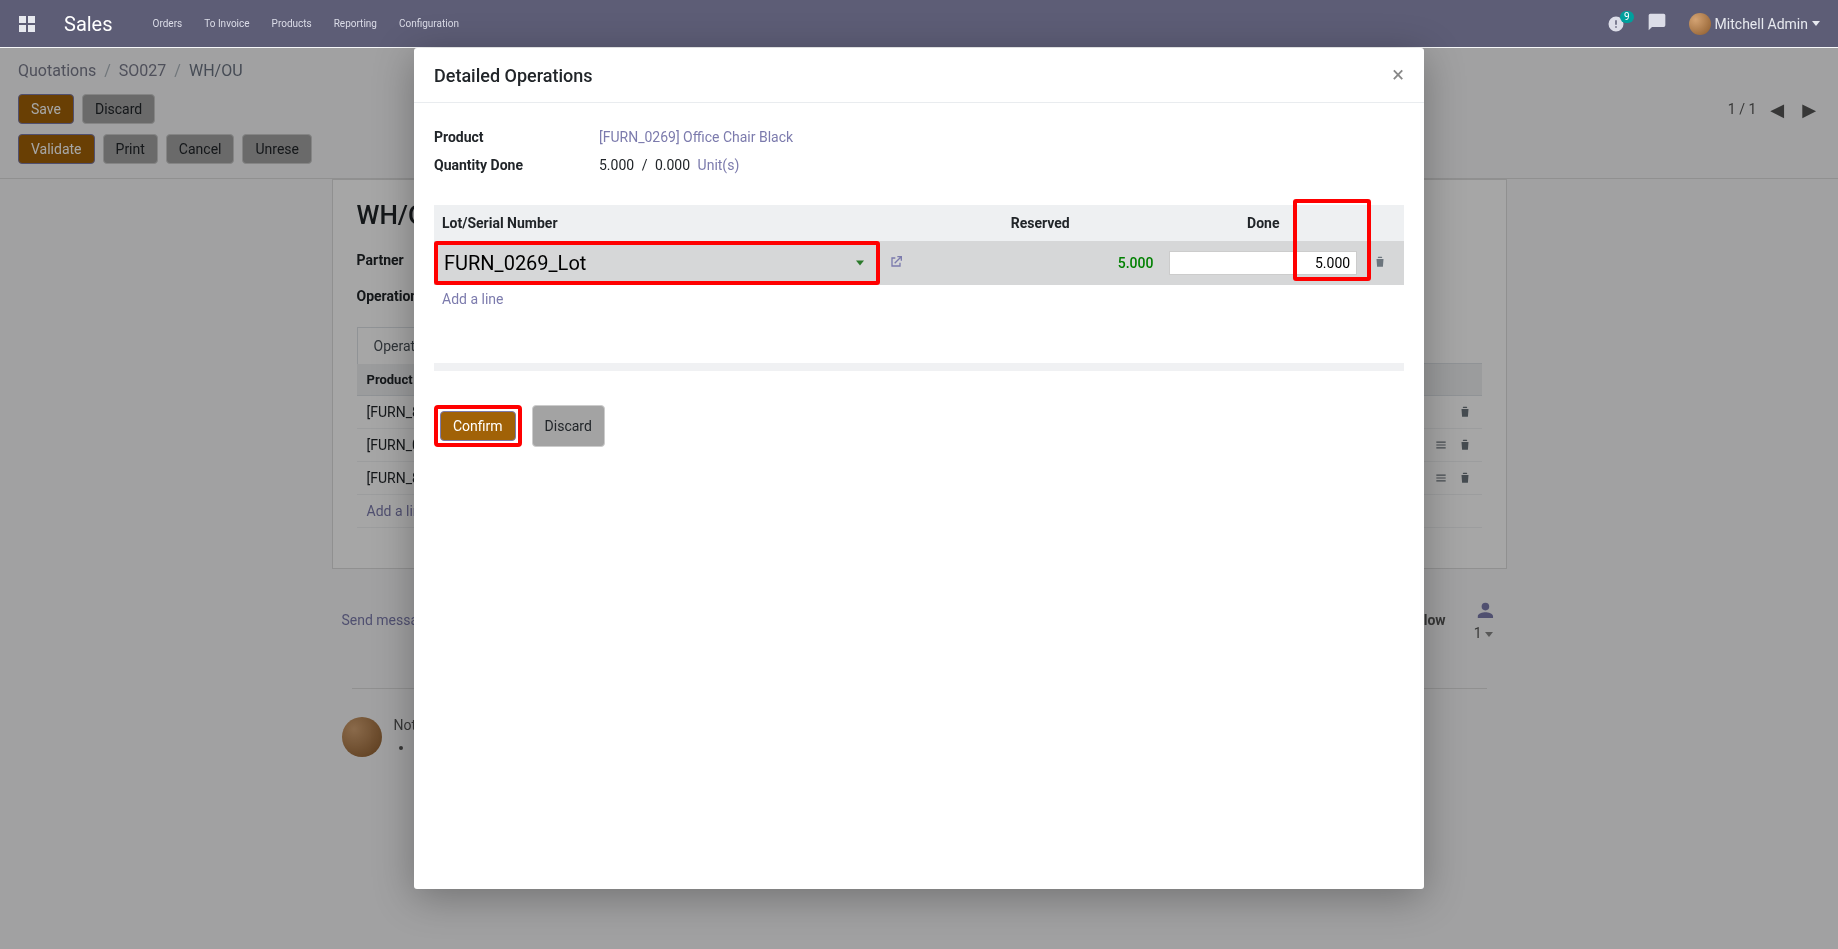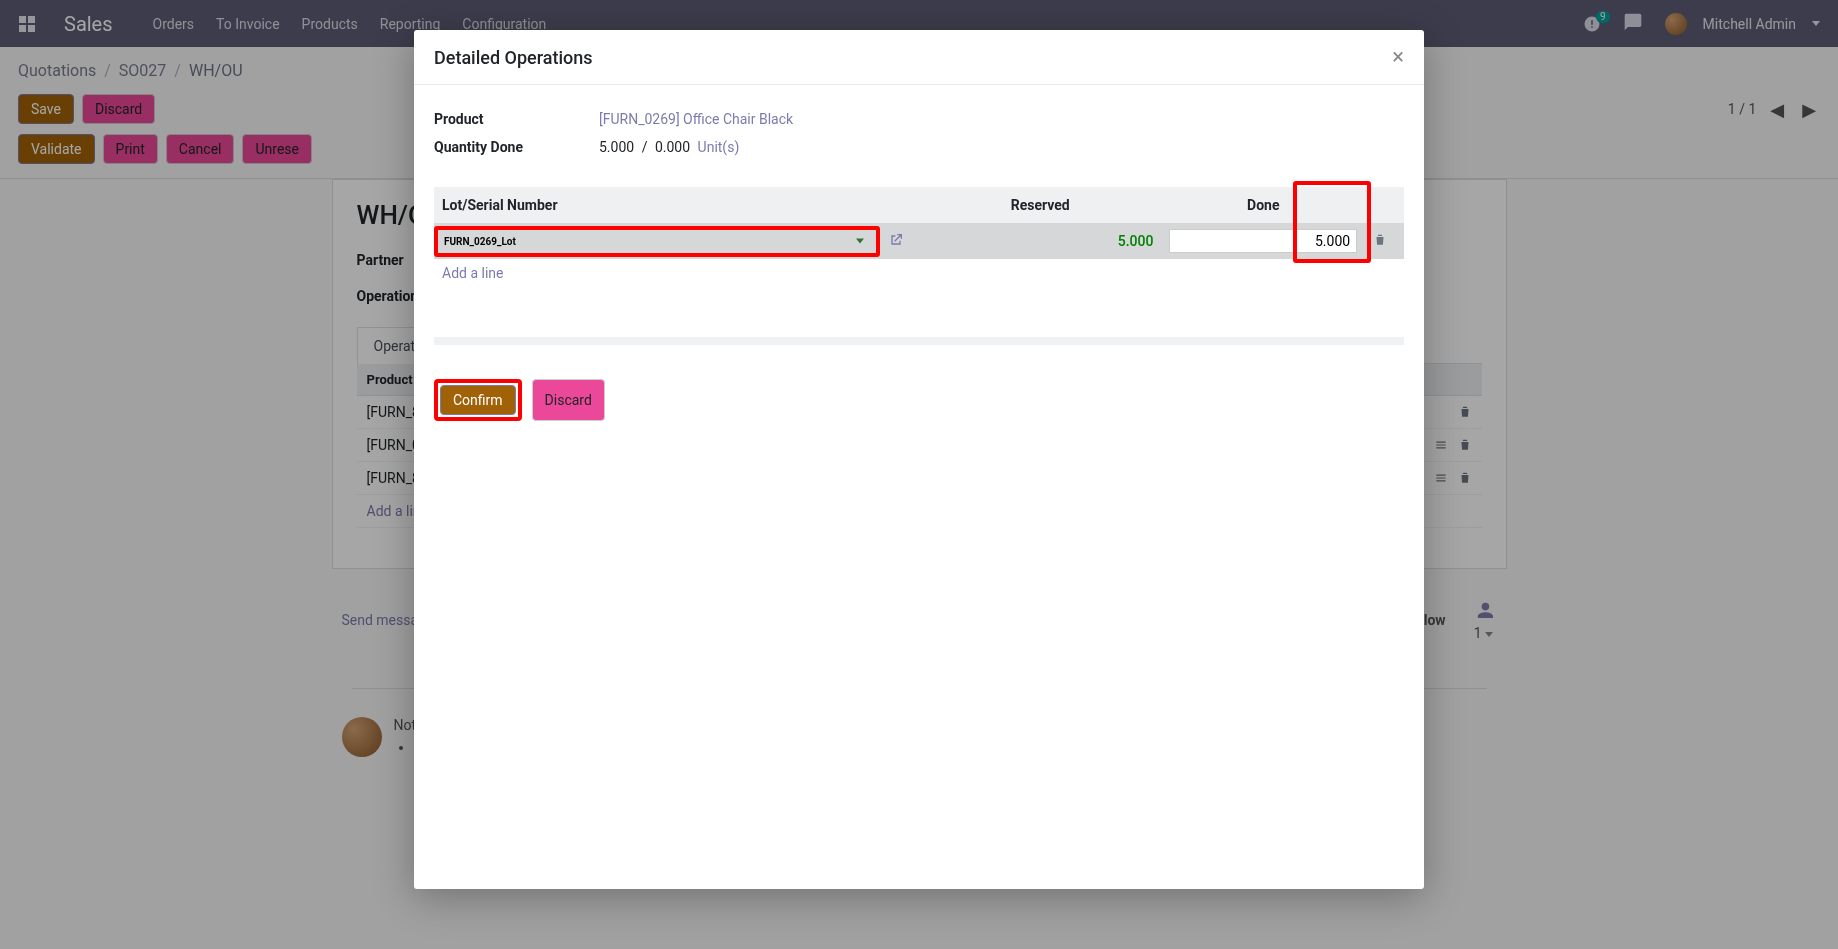--- a/index.html
+++ b/index.html
@@ -3,39 +3,39 @@
 <meta charset="utf-8">
 <style>
 * { margin: 0; padding: 0; box-sizing: border-box; font-family: -apple-system, BlinkMacSystemFont, "Segoe UI", Roboto, Helvetica, Arial, sans-serif; }
 body { background: #f7f8f9; color: #212529; font-size: 14px; position: relative; width: 1838px; height: 949px; overflow: hidden; }
 
 
 .top-nav { background: #5D5D76; color: #e7e9ef; height: 47px; display: flex; align-items: center; padding: 0 18px; }
 .apps-icon { width: 18px; height: 18px; display: inline-flex; flex-wrap: wrap; margin-right: 28px; cursor: pointer;}
 .apps-icon span { width: 7px; height: 7px; background:#e7e9ef; margin: 1px; }
 .nav-title { font-size: 20px; color: #fff; font-weight: 400; margin-right: 40px; }
-.nav-menu { display: flex; gap: 22px; font-size: 14px; }
+.nav-menu { display: flex; gap: 22px; font-size: 10px; }
 .nav-menu span { color: #dcdde8; cursor:pointer;}
 .nav-right { margin-left: auto; display:flex; align-items:center; gap: 22px; color:#dcdde8;}
 .nav-badge { position:relative; display:inline-flex; align-items:center;}
 .nav-badge svg { width:18px;height:18px; fill:#dcdde8;}
 .nav-badge .count { position:absolute; top:-4px; right:-9px; background:#00a09d; color:#fff; border-radius:8px; font-size:10px; padding:0 4px; line-height:12px;}
 .chat-icon svg{width:20px;height:20px;fill:#dcdde8;}
-.user-block{display:flex;align-items:center;gap:16px;cursor:pointer;}
+.user-block{display:flex;align-items:center;gap:4px;cursor:pointer;}
 .user-avatar{width:22px;height:22px;border-radius:50%;background:radial-gradient(circle at 30% 30%,#d4a373,#8b5a2b);}
 .user-name{font-size:14px;color:#e7e9ef;}
 .caret-down{width:0;height:0;border-left:4px solid transparent;border-right:4px solid transparent;border-top:5px solid #e7e9ef;}
 
 
 .crumb-bar{padding: 14px 18px 0 18px;}
 .breadcrumb{font-size:16px;color:#6c7483;display:flex;gap:8px;}
 .breadcrumb a{color:#7a7b8c;text-decoration:none;}
 .breadcrumb .sep{color:#adb5bd;}
 .actions-row{display:flex;align-items:center;padding:14px 18px 10px 18px;gap:8px;}
-.btn{border:1px solid #ccc;background:#ec4899;color:#212529;padding:6px 12px;border-radius:4px;font-size:14px;cursor:pointer;}
+.btn{border:1px solid #ccc;background:#a3a3a3;color:#212529;padding:6px 12px;border-radius:4px;font-size:14px;cursor:pointer;}
 .btn-primary{background:#a16207;color:#fff;border-color:#7C7BAD;}
 .paging{margin-left:auto;display:flex;align-items:center;gap:10px;color:#555;}
 .paging .arrow{font-size:18px;color:#555;cursor:pointer;padding:0 4px;}
 .button-bar{padding:0 18px 14px 18px;display:flex;align-items:flex-start;gap:8px;border-bottom:1px solid #ddd;}
 .status-bar{margin-left:auto;display:flex;align-items:center;}
 .status-step{padding:6px 18px;color:#adb5bd;font-size:14px;position:relative;border:1px solid #dee2e6;background:#fff;}
 .status-step::after{content:'';position:absolute;right:-10px;top:0;bottom:0;width:0;height:0;border-top:16px solid transparent;border-bottom:16px solid transparent;border-left:10px solid #fff;z-index:2;}
 .status-step::before{content:'';position:absolute;right:-11px;top:-1px;bottom:-1px;width:0;height:0;border-top:17px solid transparent;border-bottom:17px solid transparent;border-left:11px solid #dee2e6;z-index:1;}
 .status-step.active{background:#e9ecef;color:#495057;font-weight:bold;}
 .status-step.active::after{border-left-color:#e9ecef;}
@@ -69,41 +69,41 @@
 .chatter-right{margin-left:auto;display:flex;align-items:center;gap:28px;color:#555;}
 .divider-label{display:flex;align-items:center;text-align:center;color:#555;font-weight:bold;margin:30px 0 20px 0;}
 .divider-label::before,.divider-label::after{content:'';flex:1;border-top:1px solid #ddd;margin:0 10px;}
 .msg{display:flex;gap:12px;}
 .msg-avatar{width:40px;height:40px;border-radius:50%;background:radial-gradient(circle at 30% 30%,#d4a373,#8b5a2b);}
 .msg-body{font-size:14px;color:#555;}
 .msg-body strong{color:#333;}
 .msg-body ul{margin:6px 0 0 20px;}
 
 
-.overlay{position:absolute;inset:0;background:rgba(0,0,0,0.35);display:flex;justify-content:center;padding-top:30px;z-index:100;}
+.overlay{position:absolute;inset:0;background:rgba(0,0,0,0.35);display:flex;justify-content:center;z-index:100;margin-top:48px;}
 .modal{background:#fff;width:1010px;border-radius:3px;box-shadow:0 8px 40px rgba(0,0,0,0.3);display:flex;flex-direction:column;max-height:calc(100% - 60px);}
 .modal-header{padding:16px 20px;border-bottom:1px solid #e9ecef;display:flex;align-items:center;}
 .modal-header h2{font-size:18px;font-weight:500;}
 .modal-close{margin-left:auto;font-size:22px;color:#888;cursor:pointer;line-height:1;}
 .modal-body{padding:20px;}
 .def-row{display:flex;padding:6px 0;}
 .def-label{width:165px;font-weight:bold;}
 .def-value a{color:#7C7BAD;text-decoration:none;}
 .def-value .muted{color:#7C7BAD;}
 .modal-sep{height:26px;}
 
 .det-table{width:100%;border-collapse:collapse;}
 .det-table thead th{background:#eef0f2;padding:10px 8px;text-align:left;font-size:14px;font-weight:bold;}
 .det-table thead th.num{text-align:center;}
 .det-table tbody tr.row1{background:#d6d7d8;}
 .det-table td{padding:6px 8px;font-size:14px;text-align:left;}
 .det-table td.num{text-align:right;}
 .det-table td.reserved{color:#008000;font-weight:500;}
 .lot-input-wrap{position:relative;}
-.lot-input{width:100%;border:none;background:transparent;font-size:10px;padding:4px 2px;outline:none;font-weight:bold;}
+.lot-input{width:100%;border:none;background:transparent;font-size:20px;padding:4px 2px;outline:none;}
 .lot-dd{position:absolute;right:8px;top:50%;transform:translateY(-50%);width:0;height:0;border-left:4px solid transparent;border-right:4px solid transparent;border-top:5px solid #2b7a2b;}
 .ext-link svg{width:16px;height:16px;fill:#7C7BAD;}
 .done-input{width:100%;border:1px solid #ccc;background:#fff;text-align:right;padding:3px 6px;font-size:14px;}
 .det-add{color:#7C7BAD;cursor:pointer;padding:8px 4px;}
 
 .highlight-red{border:4px solid #ff0000;border-radius:3px;}
 .modal-footer{padding:14px 20px 18px 20px;display:flex;gap:10px;}
 .confirm-hl{border:4px solid #ff0000;border-radius:4px;padding:2px;display:inline-block;}
 
 .trash-cell svg{width:14px;height:14px;fill:#6c757d;}

